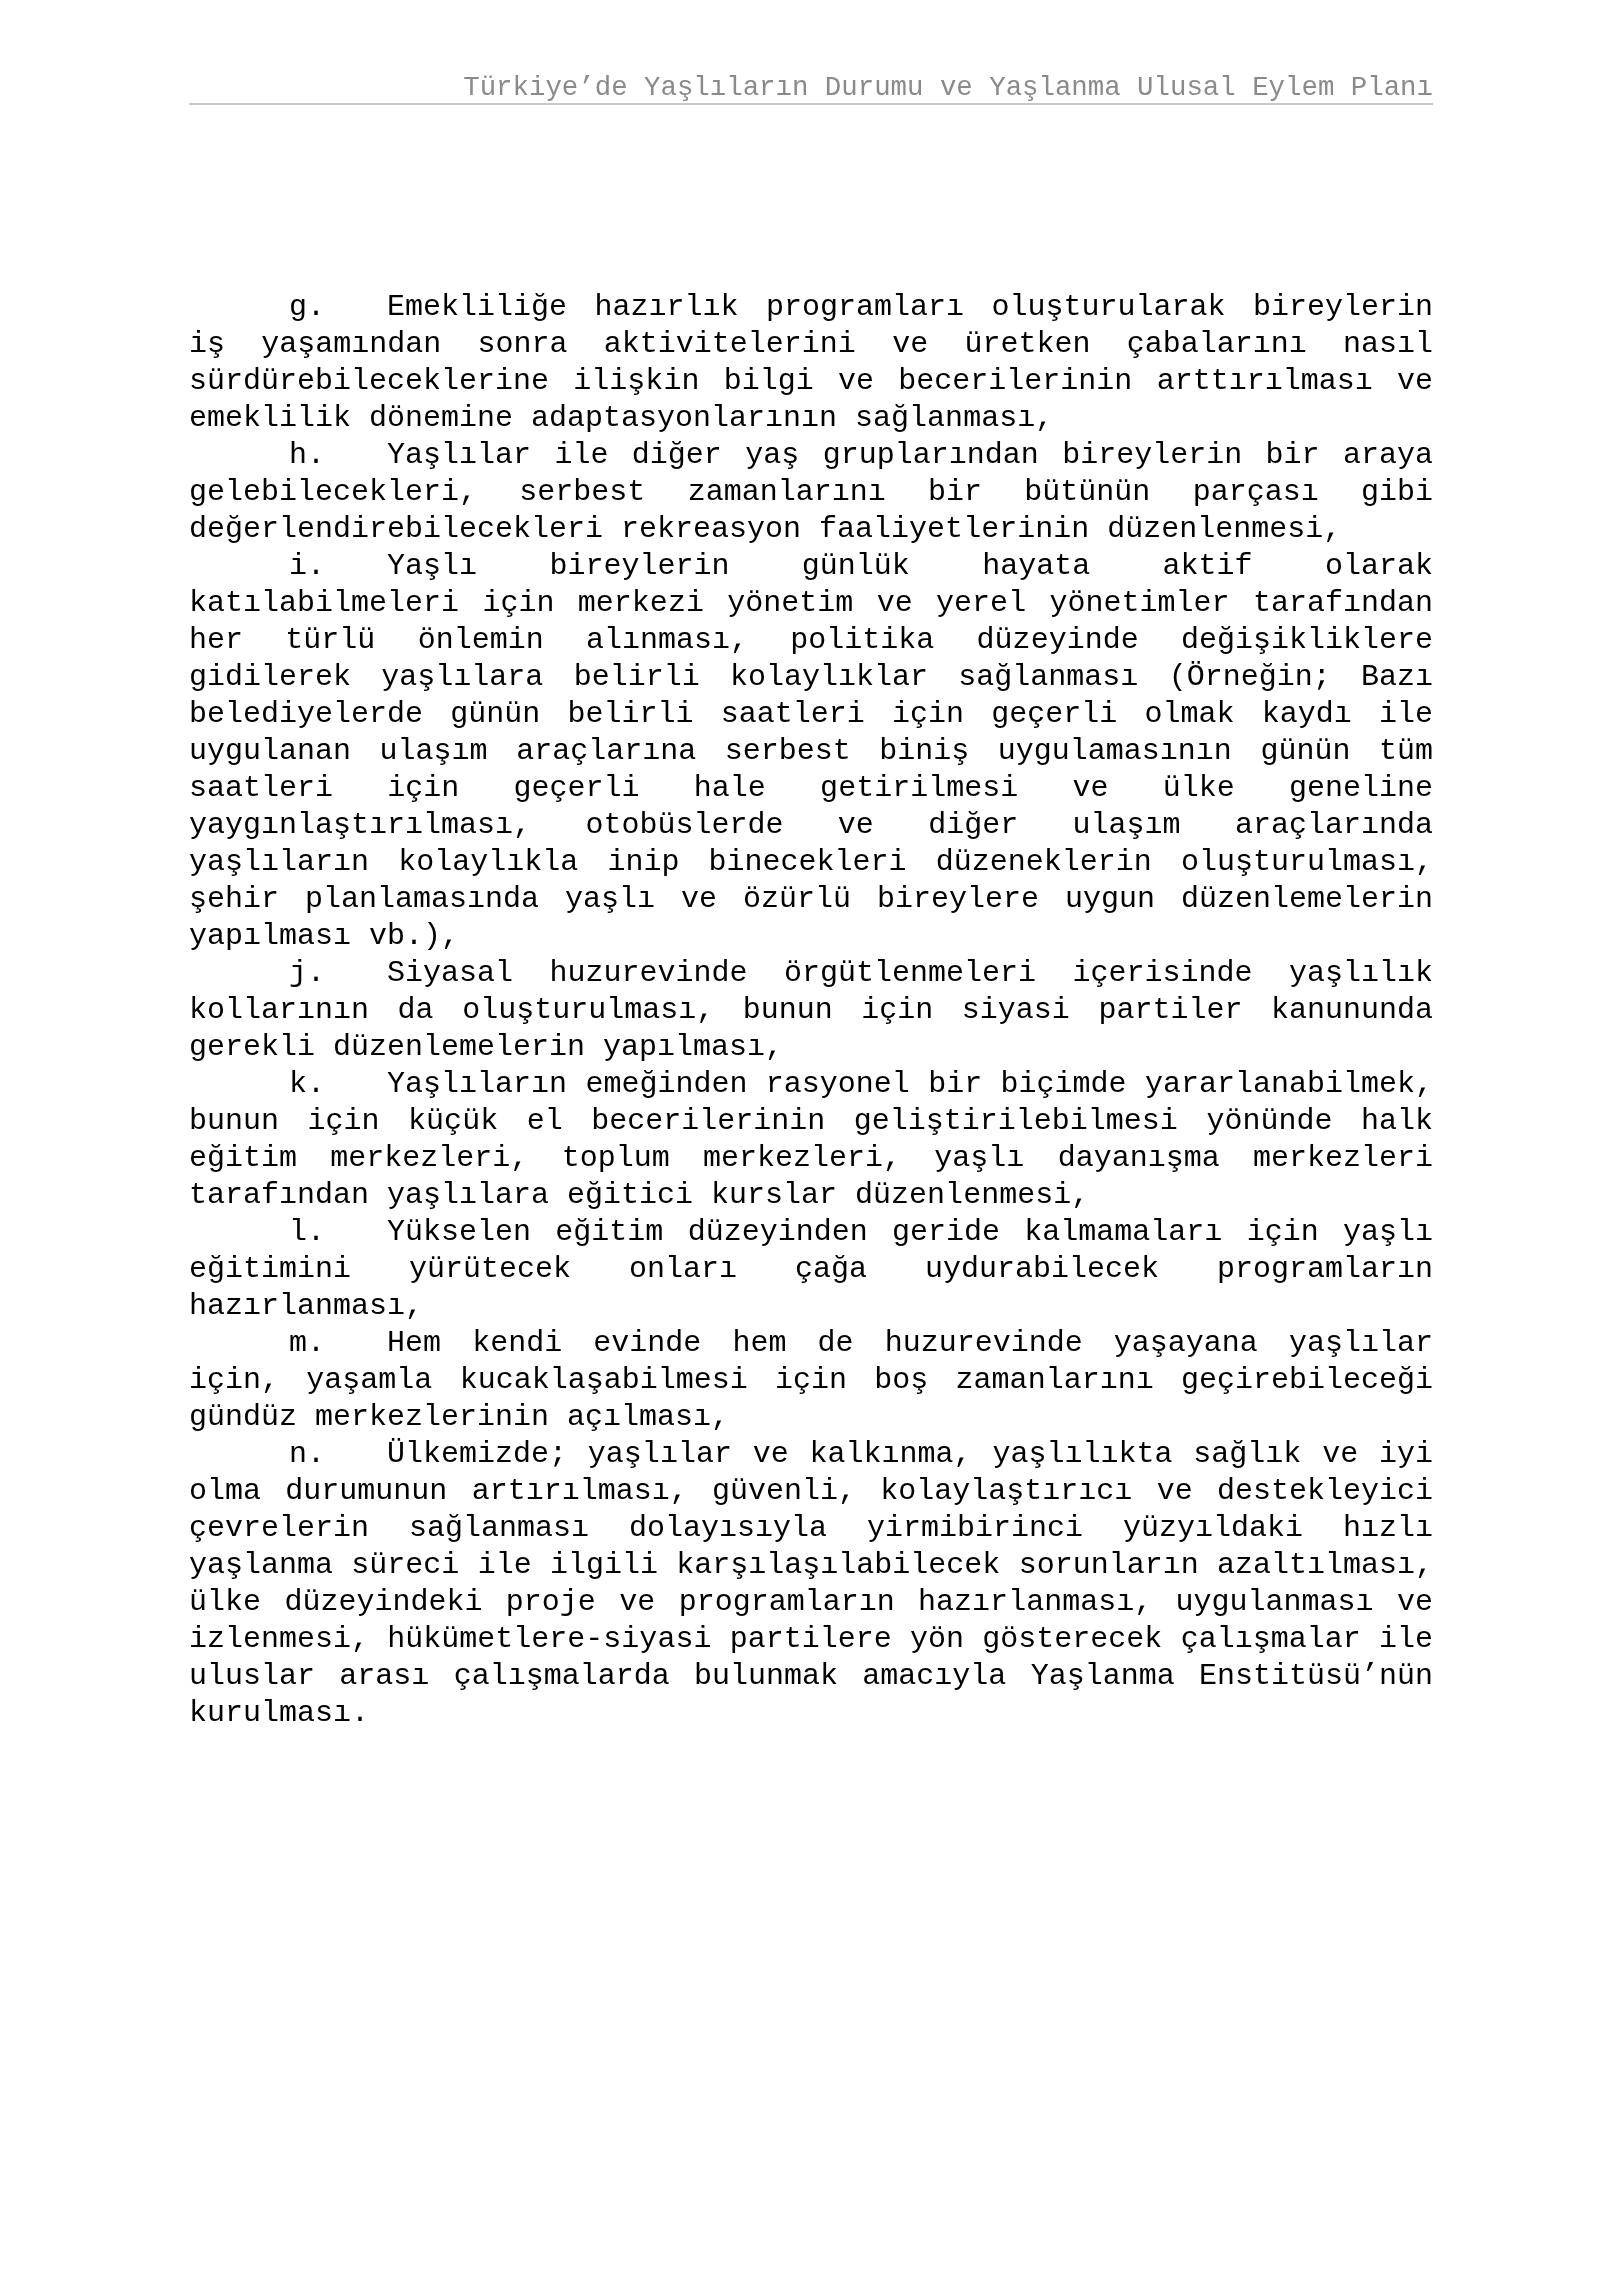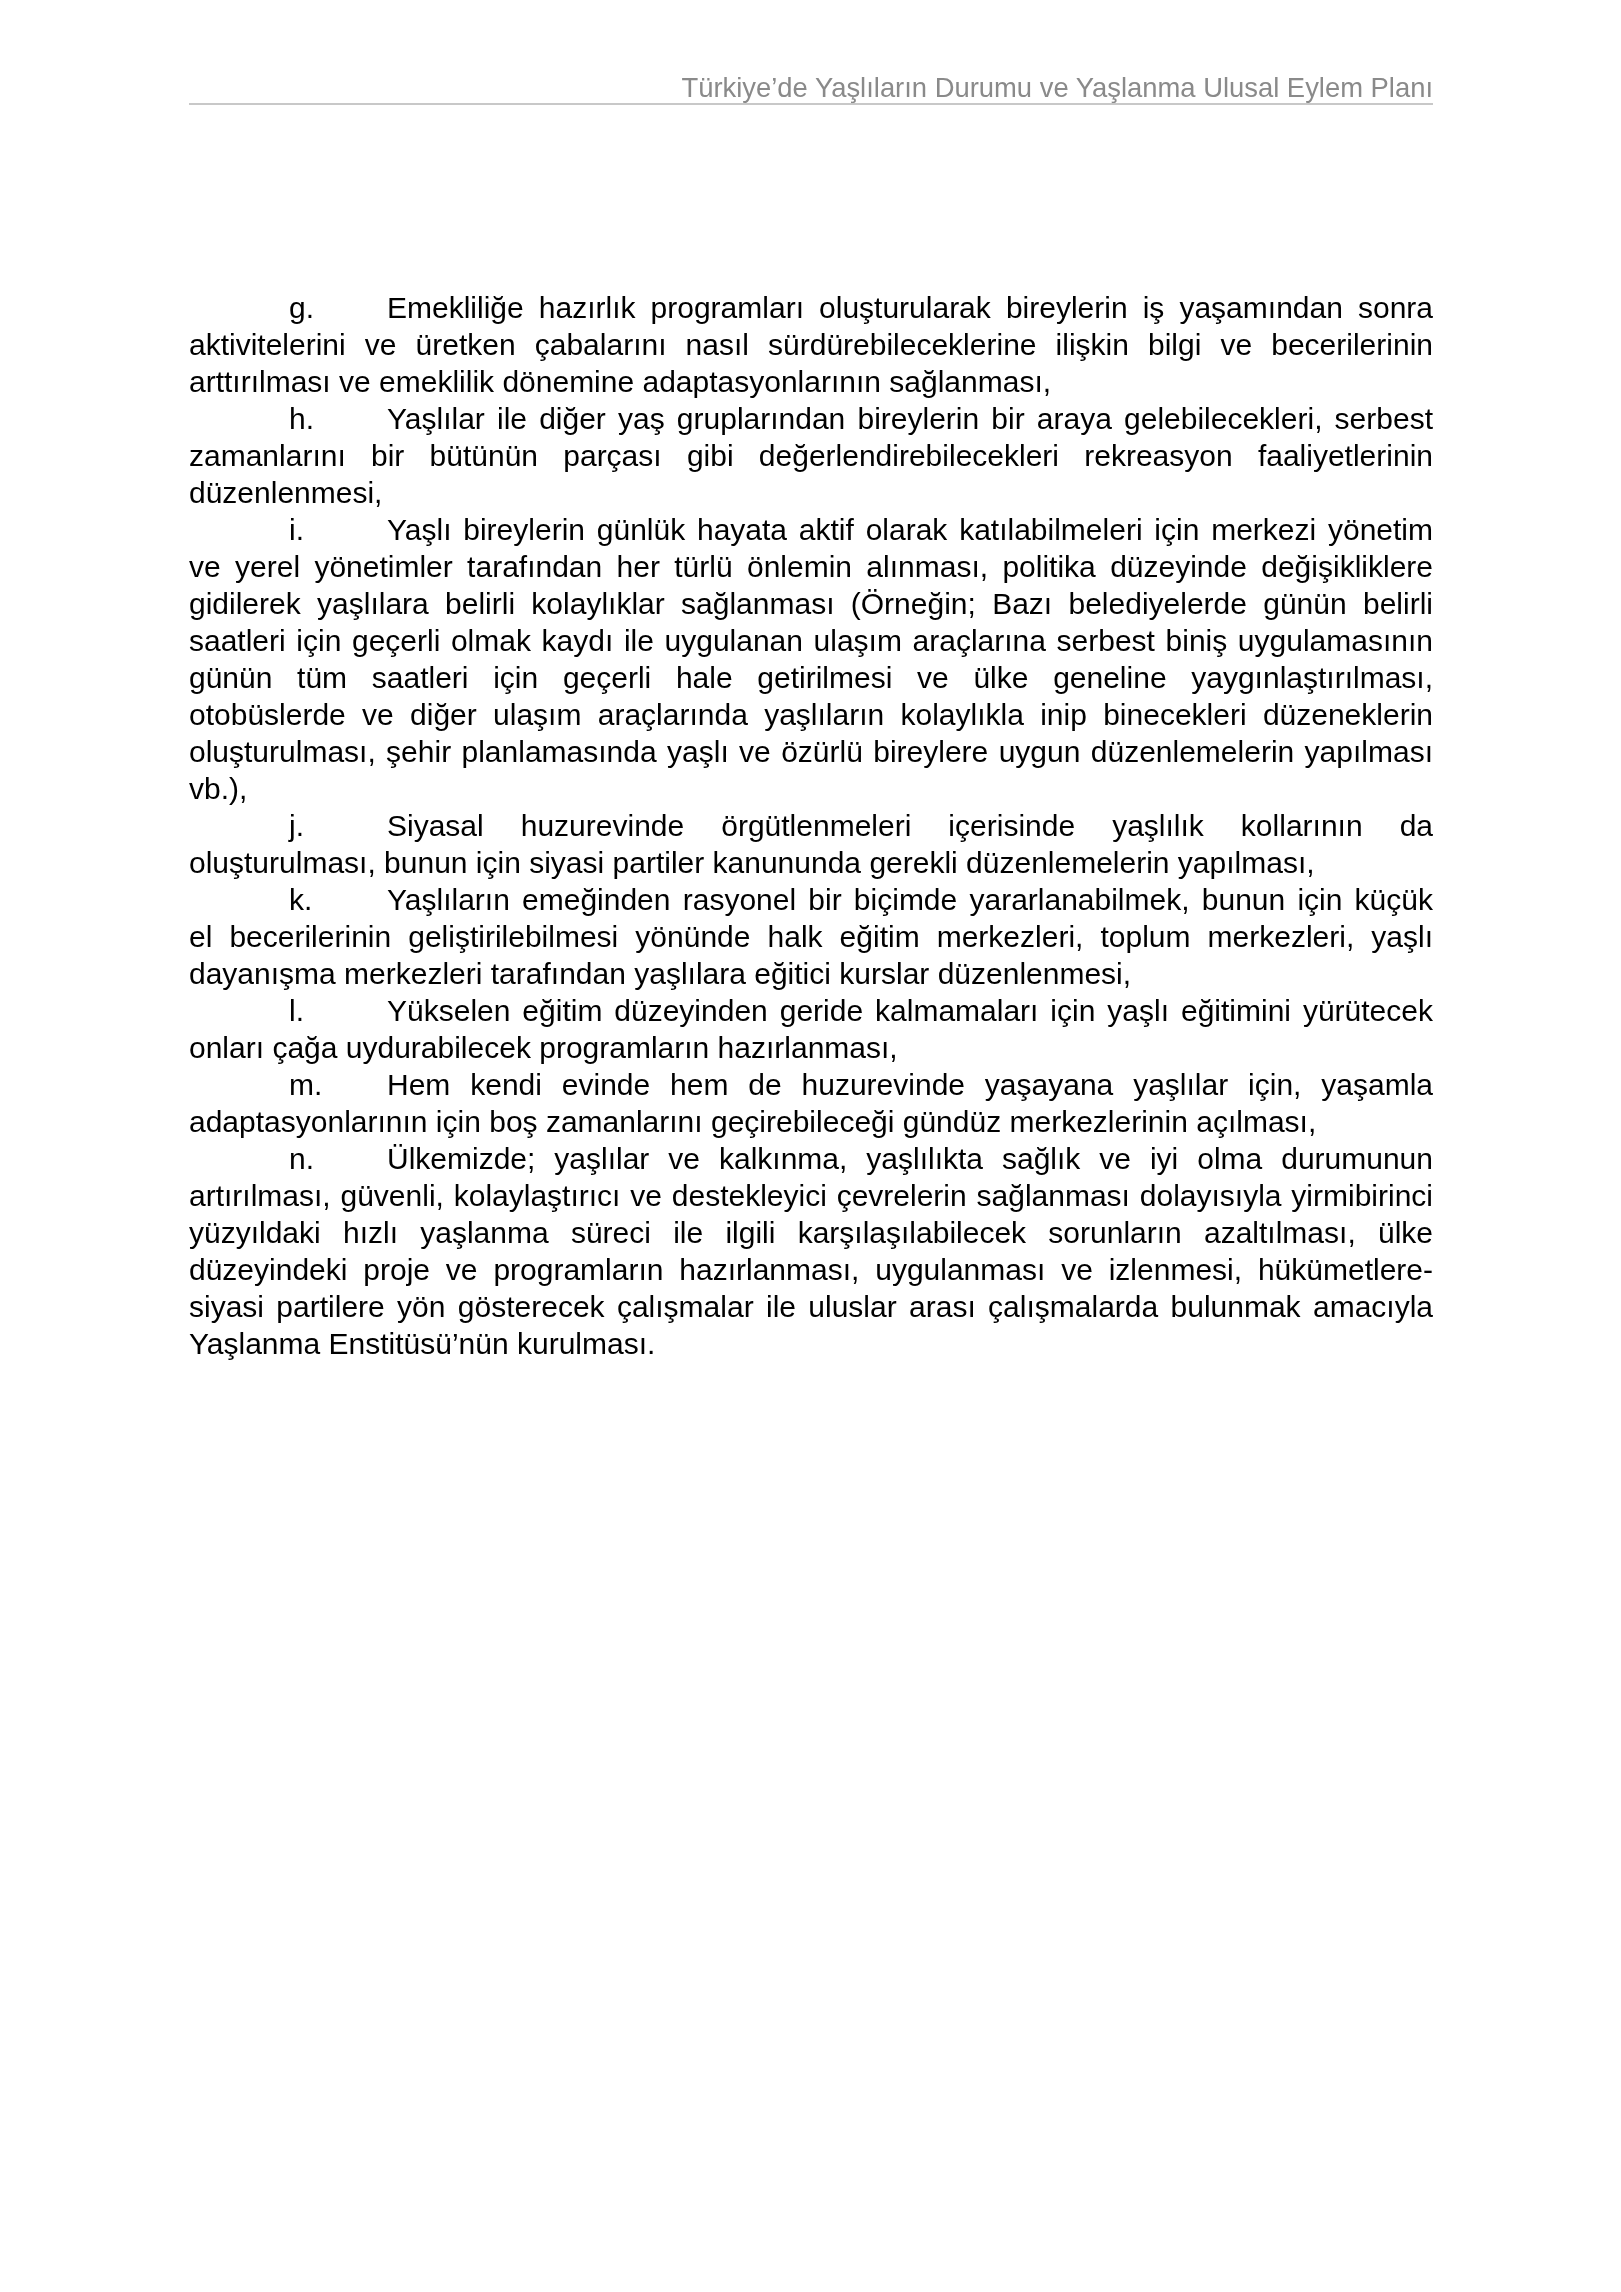--- a/index.html
+++ b/index.html
@@ -6,21 +6,21 @@
     margin: 0;
     padding: 0;
     background: #ffffff;
   }
   .page {
     position: relative;
     width: 1621px;
     height: 1807px;
     background: #ffffff;
     overflow: hidden;
-    font-family: Liberation Sans, sans-serif;
+    font-family: Liberation Mono, monospace;
     color: var(--body-text, #000000);
   }
   .header-title {
     position: absolute;
     top: 71px;
     left: 189px;
     width: 1244px;
     text-align: right;
     font-size: 27.4px;
     line-height: 33px;
@@ -92,21 +92,21 @@
   <div class="header-title">Türkiye’de Yaşlıların Durumu ve Yaşlanma Ulusal Eylem Planı</div>
   <div class="header-rule"></div>
 
   <div class="body-text">
     <p><span class="item-label">g.</span><span>Emekliliğe hazırlık programları oluşturularak bireylerin iş yaşamından sonra aktivitelerini ve üretken çabalarını nasıl sürdürebileceklerine ilişkin bilgi ve becerilerinin arttırılması ve emeklilik dönemine adaptasyonlarının sağlanması,</span></p>
     <p><span class="item-label">h.</span><span>Yaşlılar ile diğer yaş gruplarından bireylerin bir araya gelebilecekleri, serbest zamanlarını bir bütünün parçası gibi değerlendirebilecekleri rekreasyon faaliyetlerinin düzenlenmesi,</span></p>
     <p><span class="item-label">i.</span><span>Yaşlı bireylerin günlük hayata aktif olarak katılabilmeleri için merkezi yönetim ve yerel yönetimler tarafından her türlü önlemin alınması, politika düzeyinde değişikliklere gidilerek yaşlılara belirli kolaylıklar sağlanması (Örneğin; Bazı belediyelerde günün belirli saatleri için geçerli olmak kaydı ile uygulanan ulaşım araçlarına serbest biniş uygulamasının günün tüm saatleri için geçerli hale getirilmesi ve ülke geneline yaygınlaştırılması, otobüslerde ve diğer ulaşım araçlarında yaşlıların kolaylıkla inip binecekleri düzeneklerin oluşturulması, şehir planlamasında yaşlı ve özürlü bireylere uygun düzenlemelerin yapılması vb.),</span></p>
     <p><span class="item-label">j.</span><span>Siyasal huzurevinde örgütlenmeleri içerisinde yaşlılık kollarının da oluşturulması, bunun için siyasi partiler kanununda gerekli düzenlemelerin yapılması,</span></p>
     <p><span class="item-label">k.</span><span>Yaşlıların emeğinden rasyonel bir biçimde yararlanabilmek, bunun için küçük el becerilerinin geliştirilebilmesi yönünde halk eğitim merkezleri, toplum merkezleri, yaşlı dayanışma merkezleri tarafından yaşlılara eğitici kurslar düzenlenmesi,</span></p>
     <p><span class="item-label">l.</span><span>Yükselen eğitim düzeyinden geride kalmamaları için yaşlı eğitimini yürütecek onları çağa uydurabilecek programların hazırlanması,</span></p>
-    <p><span class="item-label">m.</span><span>Hem kendi evinde hem de huzurevinde yaşayana yaşlılar için, yaşamla adaptasyonlarının için boş zamanlarını geçirebileceği gündüz merkezlerinin açılması,</span></p>
+    <p><span class="item-label">m.</span><span>Hem kendi evinde hem de huzurevinde yaşayana yaşlılar için, yaşamla kucaklaşabilmesi için boş zamanlarını geçirebileceği gündüz merkezlerinin açılması,</span></p>
     <p><span class="item-label">n.</span><span>Ülkemizde; yaşlılar ve kalkınma, yaşlılıkta sağlık ve iyi olma durumunun artırılması, güvenli, kolaylaştırıcı ve destekleyici çevrelerin sağlanması dolayısıyla yirmibirinci yüzyıldaki hızlı yaşlanma süreci ile ilgili karşılaşılabilecek sorunların azaltılması, ülke düzeyindeki proje ve programların hazırlanması, uygulanması ve izlenmesi, hükümetlere-siyasi partilere yön gösterecek çalışmalar ile uluslar arası çalışmalarda bulunmak amacıyla Yaşlanma Enstitüsü’nün kurulması.</span></p>
   </div>
 
   <div class="footer-rule"></div>
   <div class="page-number">107</div>
   <div class="footer-url">http://ekutup.dpt.gov.tr/nufus/yaslilik/eylempla.pdf</div>
 
 </div>
 
 

